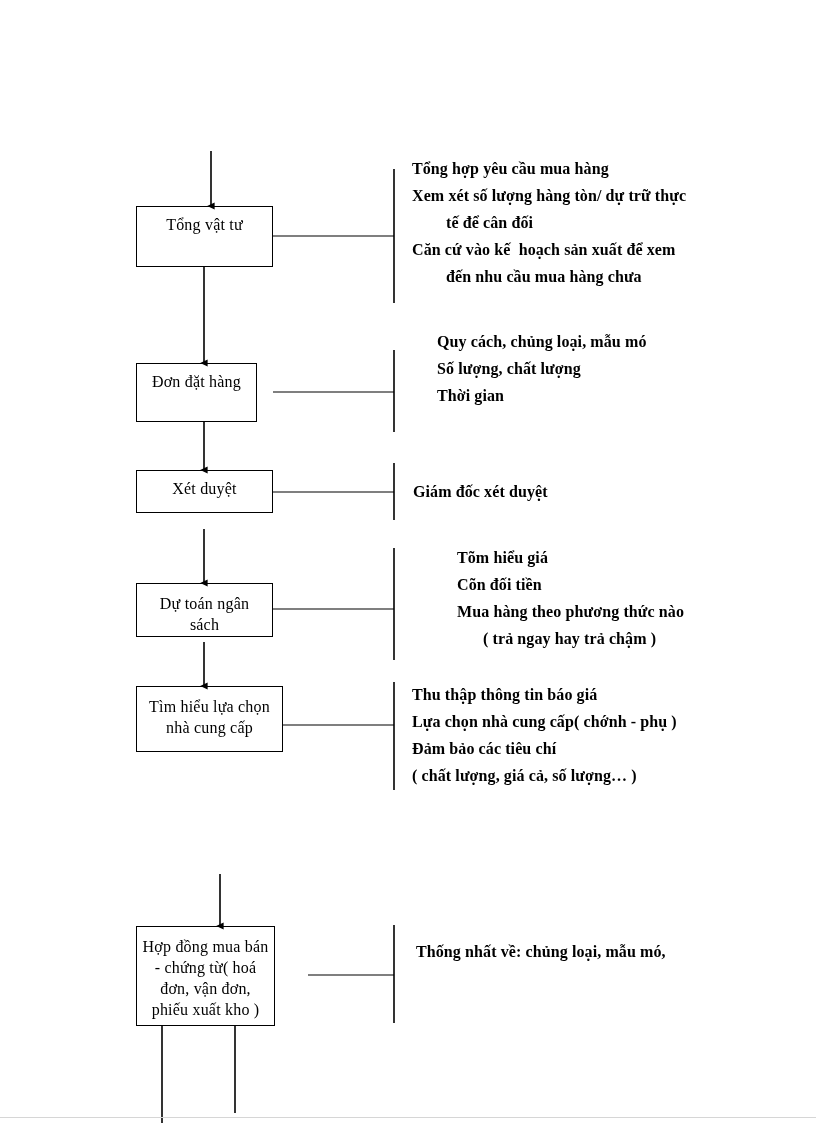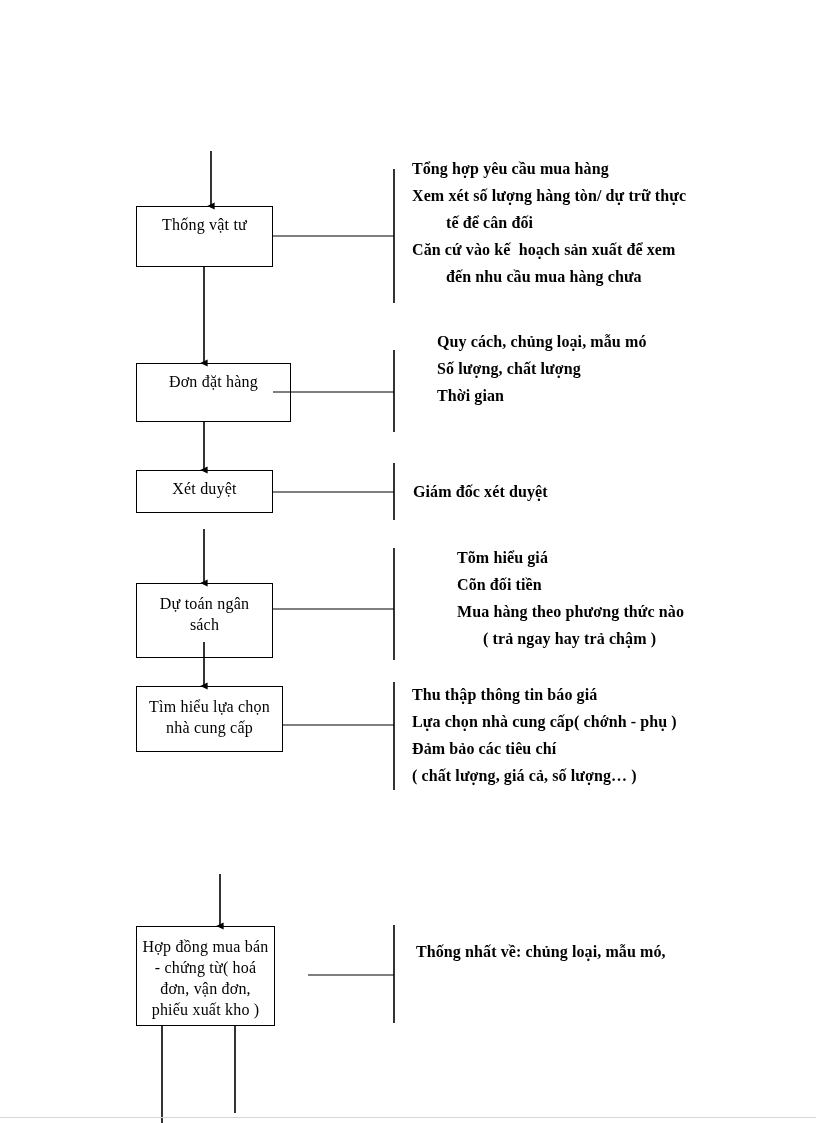--- a/index.html
+++ b/index.html
@@ -83,24 +83,24 @@
       <line x1="394" x2="394" y1="548" y2="660" stroke="#000000" stroke-width="1.6"></line>
       <line x1="273" x2="394" y1="609" y2="609" stroke="#000000" stroke-width="1.1"></line>
       <line x1="394" x2="394" y1="682" y2="790" stroke="#000000" stroke-width="1.6"></line>
       <line x1="283" x2="394" y1="725" y2="725" stroke="#000000" stroke-width="1.1"></line>
       <line x1="394" x2="394" y1="925" y2="1023" stroke="#000000" stroke-width="1.6"></line>
       <line x1="308" x2="394" y1="975" y2="975" stroke="#000000" stroke-width="1.1"></line>
     </g>
 </svg>
 
 <div id="node-layer">
-    <div class="node" style="left: 136px; top: 206px; width: 137px; height: 61px;">Thống vật tư</div>
-    <div class="node" style="left: 136px; top: 363px; width: 155px; height: 59px;">Đơn đặt hàng</div>
+    <div class="node" style="left: 136px; top: 206px; width: 137px; height: 61px;">Tổng vật tư</div>
+    <div class="node" style="left: 136px; top: 363px; width: 121px; height: 59px;">Đơn đặt hàng</div>
     <div class="node" style="left: 136px; top: 470px; width: 137px; height: 43px;">Xét duyệt</div>
-    <div class="node pad-more" style="left: 136px; top: 583px; width: 137px; height: 75px;">Dự toán ngân
+    <div class="node pad-more" style="left: 136px; top: 583px; width: 137px; height: 54px;">Dự toán ngân
 sách</div>
     <div class="node pad-more" style="left: 136px; top: 686px; width: 147px; height: 66px;">Tìm hiểu lựa chọn
 nhà cung cấp</div>
     <div class="node pad-more" style="left: 136px; top: 926px; width: 139px; height: 100px;">Hợp đồng mua bán
 - chứng từ( hoá
 đơn, vận đơn,
 phiếu xuất kho )</div>
   </div>
 <div id="annot-layer">
     <div class="annot" style="left: 412px; top: 161px;"><span class="ln">Tổng hợp yêu cầu mua hàng</span><span class="ln">Xem xét số lượng hàng tòn/ dự trữ thực</span><span class="ln ind1">tế để cân đối</span><span class="ln">Căn cứ vào kế  hoạch sản xuất để xem</span><span class="ln ind1">đến nhu cầu mua hàng chưa</span></div>

